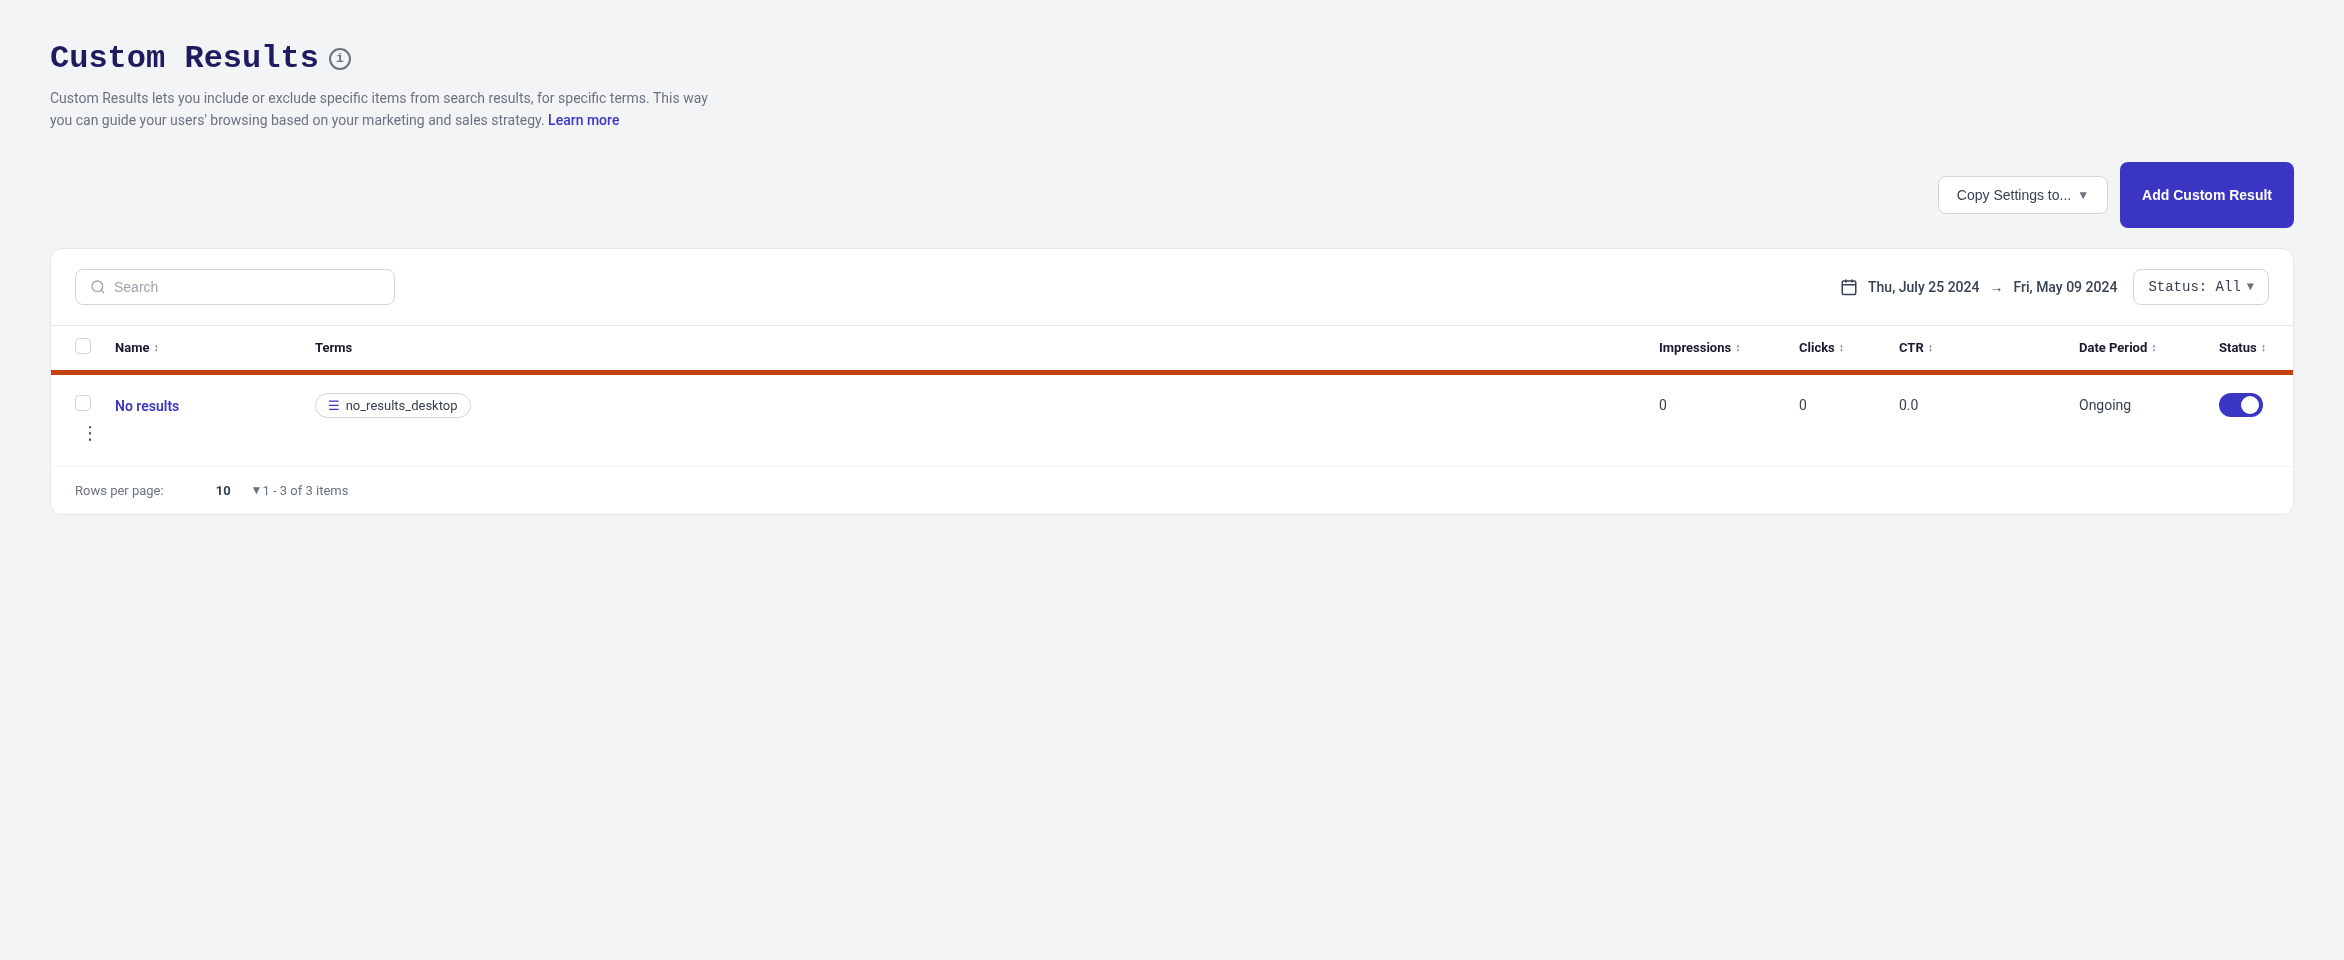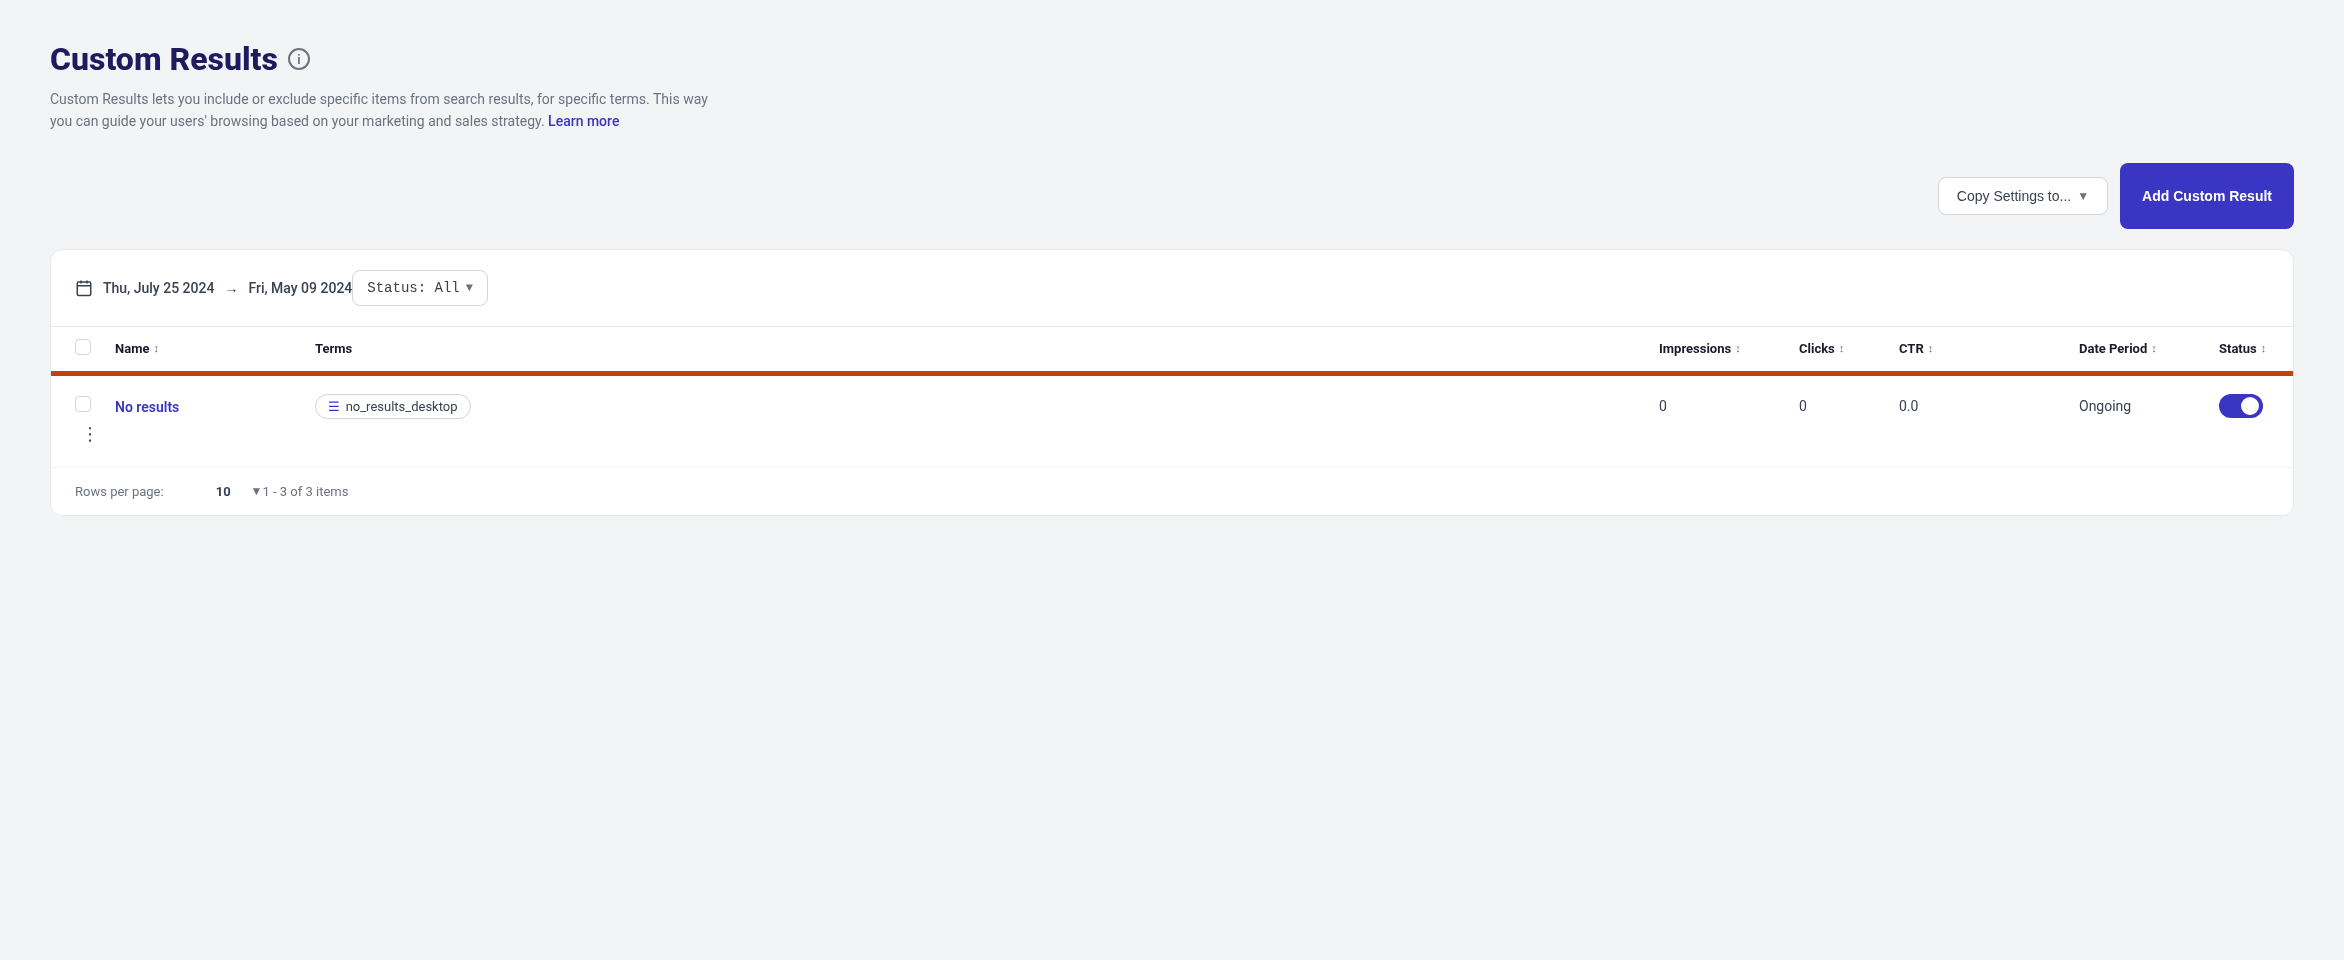--- a/index.html
+++ b/index.html
@@ -16,20 +16,21 @@
     }
 
     .page-title {
       font-size: 32px;
       font-weight: 800;
       color: #1e1b5e;
       display: flex;
       align-items: center;
       gap: 10px;
       margin-bottom: 10px;
+      font-family: Liberation Mono, monospace;
     }
 
     .info-icon {
       display: inline-flex;
       align-items: center;
       justify-content: center;
       width: 22px;
       height: 22px;
       border: 2px solid #6b7280;
       border-radius: 50%;
@@ -129,20 +130,21 @@
       color: #374151;
       width: 100%;
       background: transparent;
     }
 
     .search-input::placeholder { color: #9ca3af; }
 
     .filter-right {
       display: flex;
       align-items: center;
+      gap: 16px;
     }
 
     .date-range {
       display: flex;
       align-items: center;
       gap: 10px;
       font-size: 14px;
       color: #374151;
       font-weight: 500;
     }
@@ -334,20 +336,27 @@
   <button class="copy-settings-btn">
     <span>Copy Settings to...</span>
     <span class="chevron-down">▼</span>
   </button>
   <button class="add-btn">Add Custom Result</button>
 </div>
 
 <div class="main-card">
 
   <div class="filter-bar">
+    <div class="search-box">
+      <svg class="search-icon-svg" width="16" height="16" viewBox="0 0 24 24" fill="none" stroke="currentColor" stroke-width="2">
+        <circle cx="11" cy="11" r="8"></circle>
+        <line x1="21" y1="21" x2="16.65" y2="16.65"></line>
+      </svg>
+      <input class="search-input" type="text" placeholder="Search" style="">
+    </div>
 
     <div class="filter-right">
       <div class="date-range">
         <svg class="calendar-icon" width="18" height="18" viewBox="0 0 24 24" fill="none" stroke="currentColor" stroke-width="2">
           <rect x="3" y="4" width="18" height="18" rx="2"></rect>
           <line x1="3" y1="9" x2="21" y2="9"></line>
           <line x1="8" y1="2" x2="8" y2="6"></line>
           <line x1="16" y1="2" x2="16" y2="6"></line>
         </svg>
         <span>Thu, July 25 2024</span>

